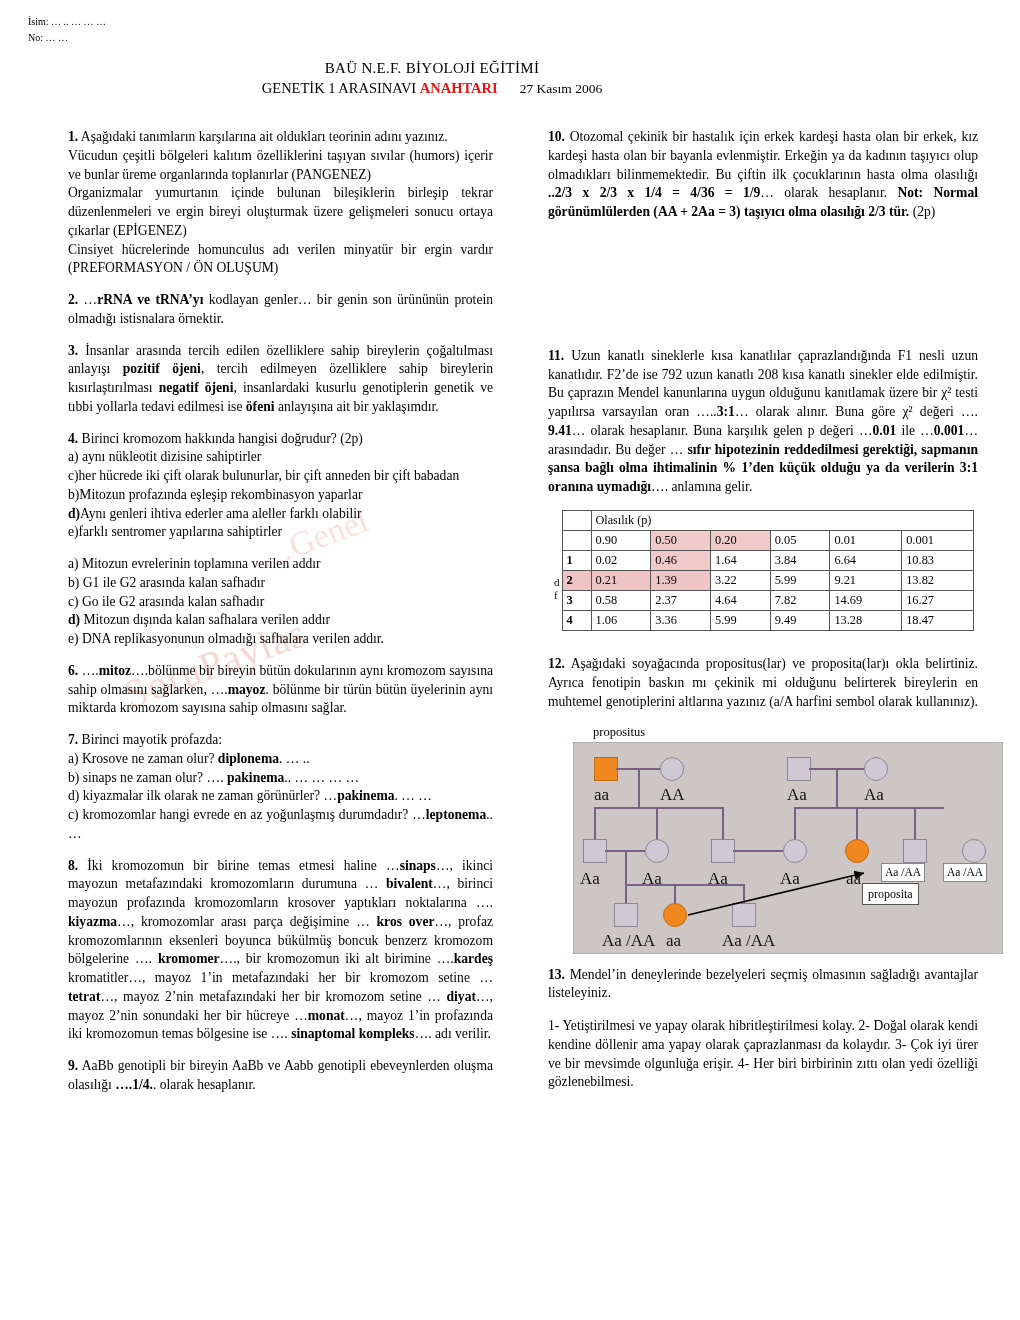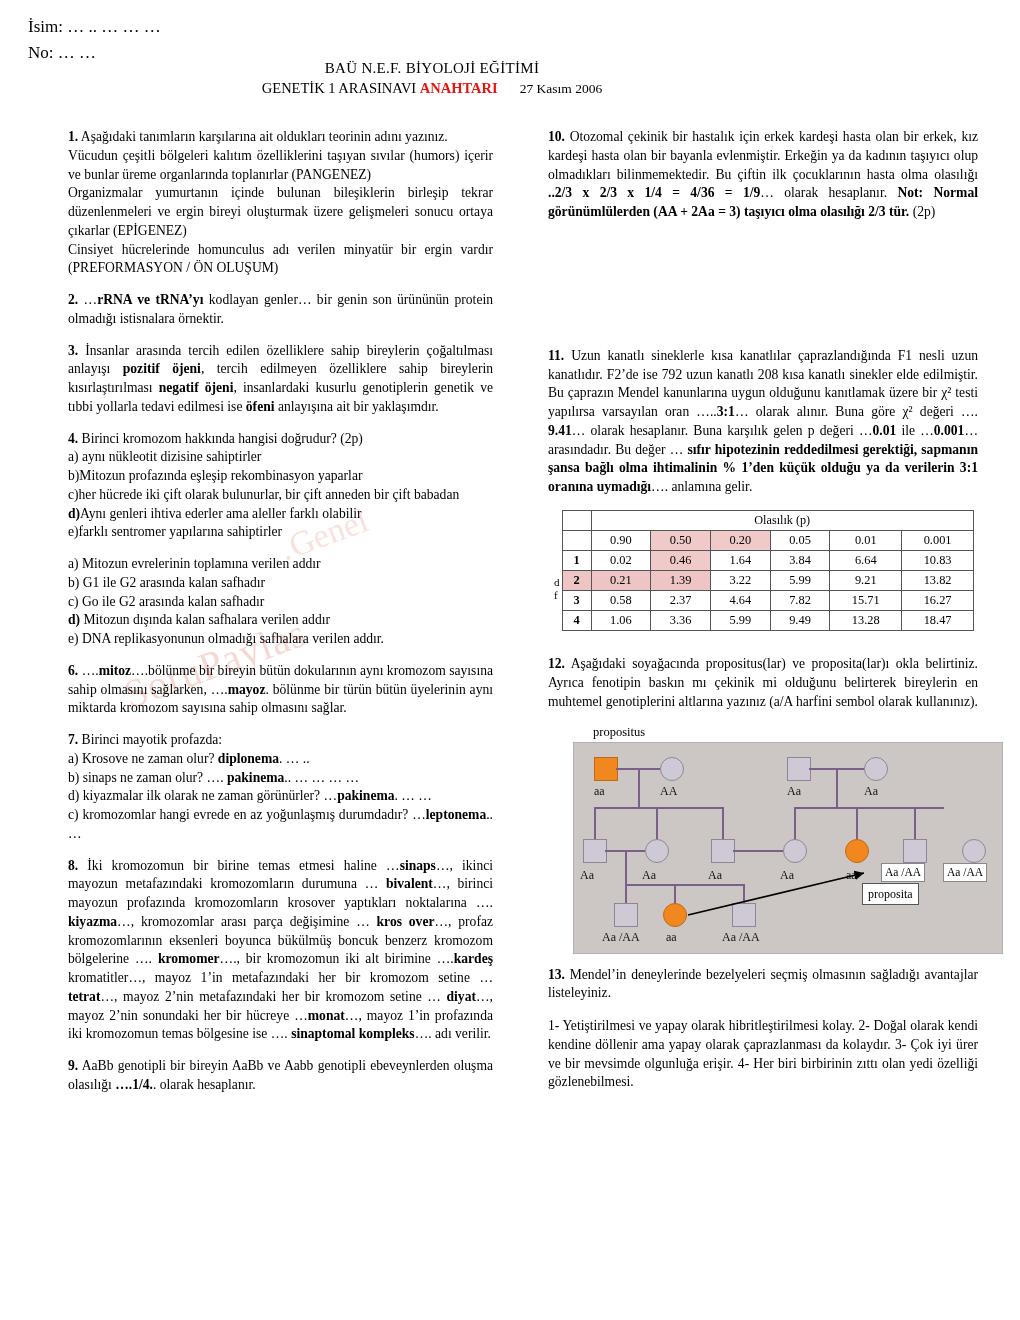--- a/index.html
+++ b/index.html
@@ -7,60 +7,60 @@
     width:1020px; height:1320px;
     background:#ffffff;
     font-family:"Liberation Serif", serif;
     color:#000;
     position:relative;
     overflow:hidden;
   }
   .page{position:relative; width:1020px; height:1320px;}
 
   
-  .namefields{position:absolute; left:28px; top:14px; font-size:17px; line-height:1.55;}
+  .namefields{position:absolute; left:28px; top:14px; font-size:10px; line-height:1.55;}
   .namefields div{white-space:pre;}
 
   .title{position:absolute; left:0; top:60px; width:864px; text-align:center;}
   .title .l1{font-size:15px; letter-spacing:.3px;}
   .title .l2{font-size:14.5px; margin-top:3px;}
   .title .red{color:#e8140f; font-weight:bold;}
   .title .date{margin-left:22px; font-size:13.5px;}
 
   
   .col{position:absolute; top:128px; font-size:13.6px; line-height:1.38; text-align:justify;}
   .colL{left:68px; width:425px;}
   .colR{left:548px; width:430px;}
 
   .q{margin-bottom:13px;}
   .q p{margin:0;}
   b{font-weight:bold;}
 
   
   .tablewrap{margin:10px 0 0 6px; width:420px;}
   table.chi{border-collapse:collapse; font-size:12.4px; width:420px; font-family:"Liberation Serif",serif;}
-  table.chi td, table.chi th{border:1px solid #555; padding:1px 4px; text-align:center; font-weight:normal;}
+  table.chi td, table.chi th{border:1px solid #555; padding:1px 4px; text-align:left; font-weight:normal;}
   table.chi .hdrtop{font-size:12.2px;}
   table.chi .rowlbl{font-weight:bold; width:20px;}
   .hl-1{background:#f0c9c9;}
   .hl-2{background:#eec4c4;}
 
   .chiouter{display:flex; align-items:stretch;}
   .dfcol{display:flex; flex-direction:column; justify-content:flex-end; font-size:11px; padding-bottom:2px; margin-right:2px;}
   .dfcol span{line-height:1.22;}
 
   
   .pedwrap{position:relative; margin-top:8px; width:428px;padding-left:25px;}
   .propositus-lbl{font-size:12.5px; margin-left:20px;}
   .ped{position:relative; width:428px; height:210px; background:#ccc7c4; border:1px solid #b5b0ad;}
   .ped .sq{position:absolute; width:22px; height:22px; background:#cfc9d6; border:1px solid #8d8795;}
   .ped .ci{position:absolute; width:22px; height:22px; border-radius:50%; background:#cfc9d6; border:1px solid #8d8795;}
   .ped .aff{background:#f0871f; border-color:#c06a12;}
   .ped .ln{position:absolute; background:#7a5f86;}
-  .ped .lbl{position:absolute; font-size:12px; color:#111; font-family:"Liberation Serif",serif;}
+  .ped .lbl{position:absolute; font-size:17px; color:#111; font-family:"Liberation Serif",serif;}
   .ped .lblbox{position:absolute; font-size:11.5px; background:#fff; border:1px solid #888; padding:1px 3px;}
   .ped .propbox{position:absolute; font-size:12px; background:#fff; border:1px solid #555; padding:2px 5px;}
   .arrow{position:absolute;}
 
   
   .wm{position:absolute; left:120px; top:640px; font-size:40px; color:#f0b9b0; opacity:.55;
       transform:rotate(-20deg); font-family:"Liberation Serif",serif; letter-spacing:1px; pointer-events:none;}
   .wm2{position:absolute; left:255px; top:520px; font-size:34px; color:#f3cfc7; opacity:.6;
       transform:rotate(-20deg); pointer-events:none;}
 </style>
@@ -97,22 +97,22 @@
       <p><b>2.</b><span>  …</span><b>rRNA ve tRNA’yı</b><span> kodlayan genler… bir genin son ürününün protein olmadığı istisnalara örnektir.</span></p>
     </div>
 
     <div class="q">
       <p><b>3.</b><span> İnsanlar arasında tercih edilen özelliklere sahip bireylerin çoğaltılması anlayışı </span><b>pozitif öjeni</b><span>, tercih edilmeyen özelliklere sahip bireylerin kısırlaştırılması </span><b>negatif öjeni</b><span>, insanlardaki kusurlu genotiplerin genetik ve tıbbi yollarla tedavi edilmesi ise </span><b>öfeni</b><span> anlayışına ait bir yaklaşımdır.</span></p>
     </div>
 
     <div class="q">
       <p><b>4.</b><span> Birinci kromozom hakkında hangisi doğrudur? (2p)</span></p>
       <p>a) aynı nükleotit dizisine sahiptirler</p>
+      <p>c)her hücrede iki çift olarak bulunurlar, bir çift anneden bir çift babadan</p>
       <p>b)Mitozun profazında eşleşip rekombinasyon yaparlar</p>
-      <p>c)her hücrede iki çift olarak bulunurlar, bir çift anneden bir çift babadan</p>
       <p><b>d)</b><span>Aynı genleri ihtiva ederler ama aleller farklı olabilir</span></p>
       <p>e)farklı sentromer yapılarına sahiptirler</p>
     </div>
 
     <div class="q">
       <p>a) Mitozun evrelerinin toplamına verilen addır</p>
       <p>b) G1 ile G2 arasında kalan safhadır</p>
       <p>c) Go ile G2 arasında kalan safhadır</p>
       <p><b>d)</b><span> Mitozun dışında kalan safhalara verilen addır</span></p>
       <p>e) DNA replikasyonunun olmadığı safhalara verilen addır.</p>
@@ -192,21 +192,21 @@
             <td>5.99</td>
             <td>9.21</td>
             <td>13.82</td>
           </tr>
           <tr>
             <td class="rowlbl">3</td>
             <td>0.58</td>
             <td>2.37</td>
             <td>4.64</td>
             <td>7.82</td>
-            <td>15.71</td>
+            <td>14.69</td>
             <td>16.27</td>
           </tr>
           <tr>
             <td class="rowlbl">4</td>
             <td>1.06</td>
             <td>3.36</td>
             <td>5.99</td>
             <td>9.49</td>
             <td>13.28</td>
             <td>18.47</td>

